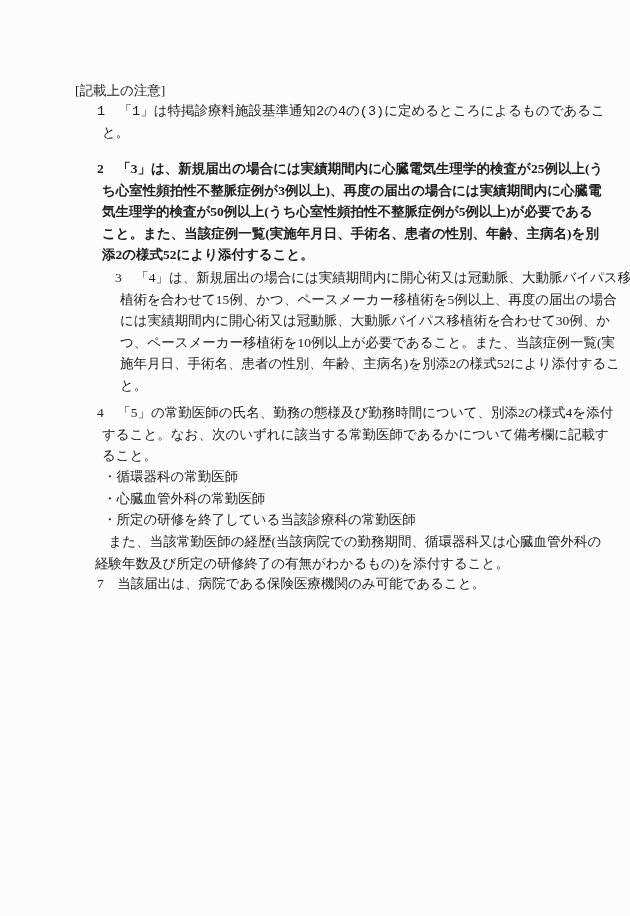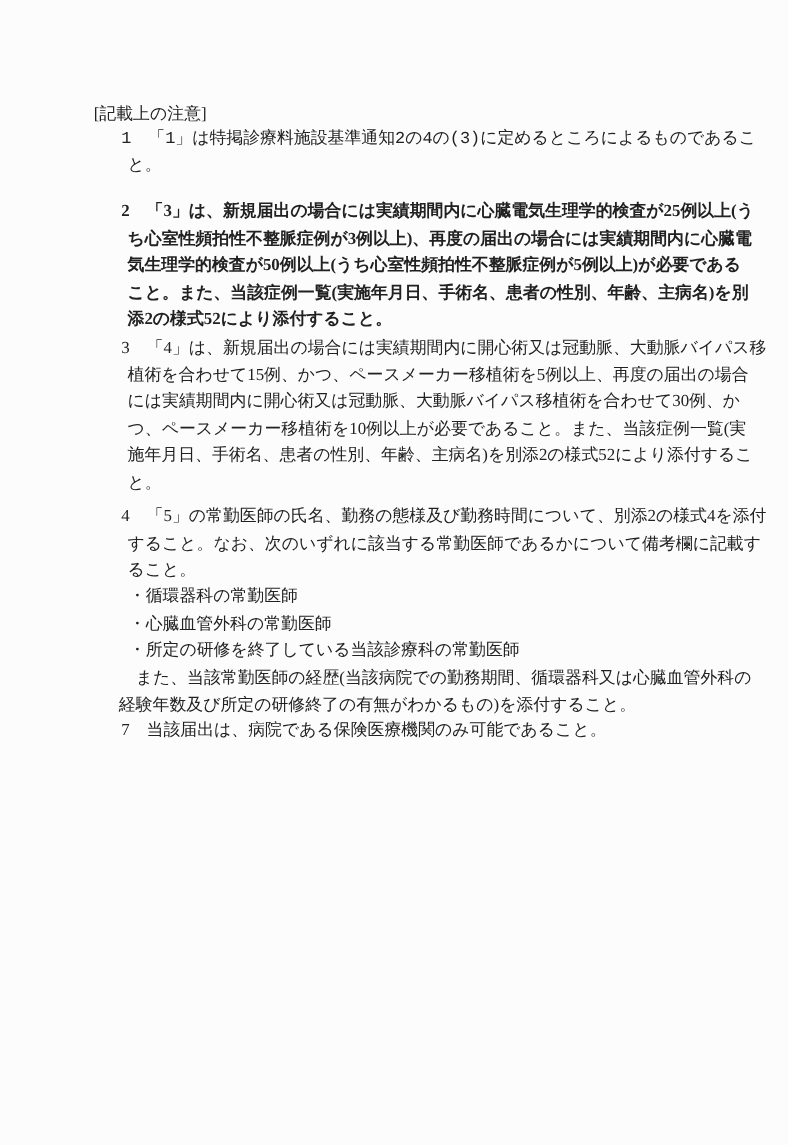--- a/index.html
+++ b/index.html
@@ -30,21 +30,21 @@
   .heading {
     left: 75px;
     top: 80px;
   }
   .note-item {
     left: 102px;
     text-indent: -5px;       
   }
   .item-1 { top: 101px; font-family: Liberation Mono, monospace; }
   .item-2 { top: 158px; font-weight: bold; }
-  .item-3 { top: 267px; }
+  .item-3 { top: 267px; margin-left: 18px; }
   .item-4-para { top: 402px; }
   .item-4-bullets {
     left: 103px;
     top: 466px;
   }
   .item-4-note {
     left: 95px;
     top: 531px;
   }
   .item-5 { top: 573px; }

